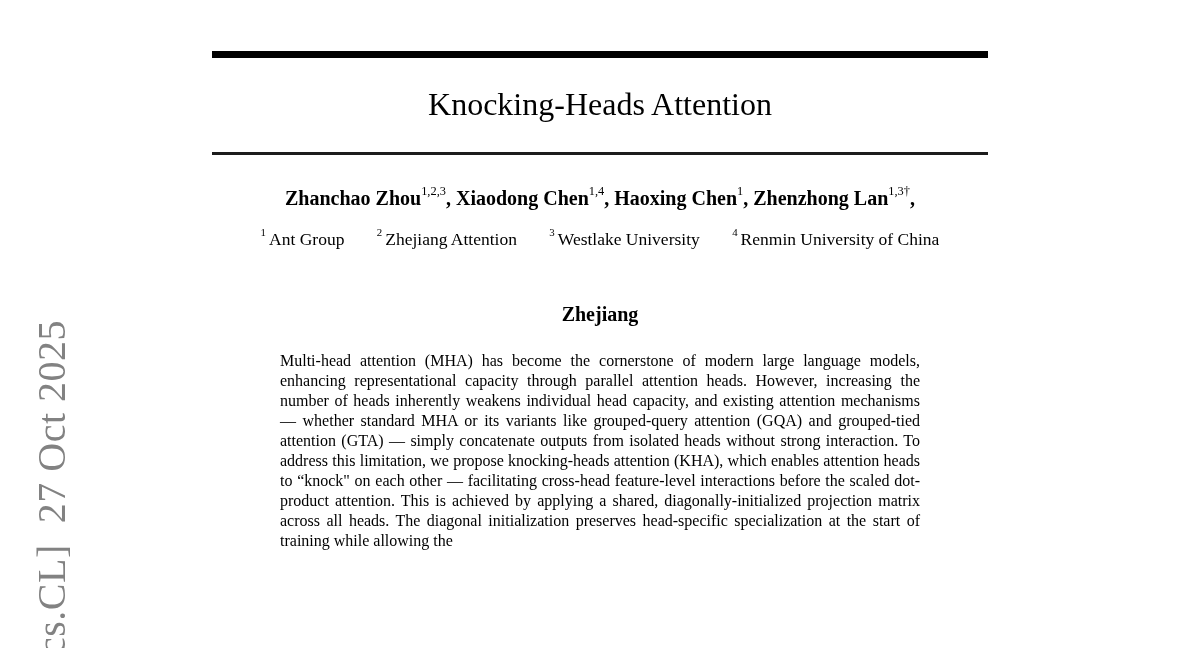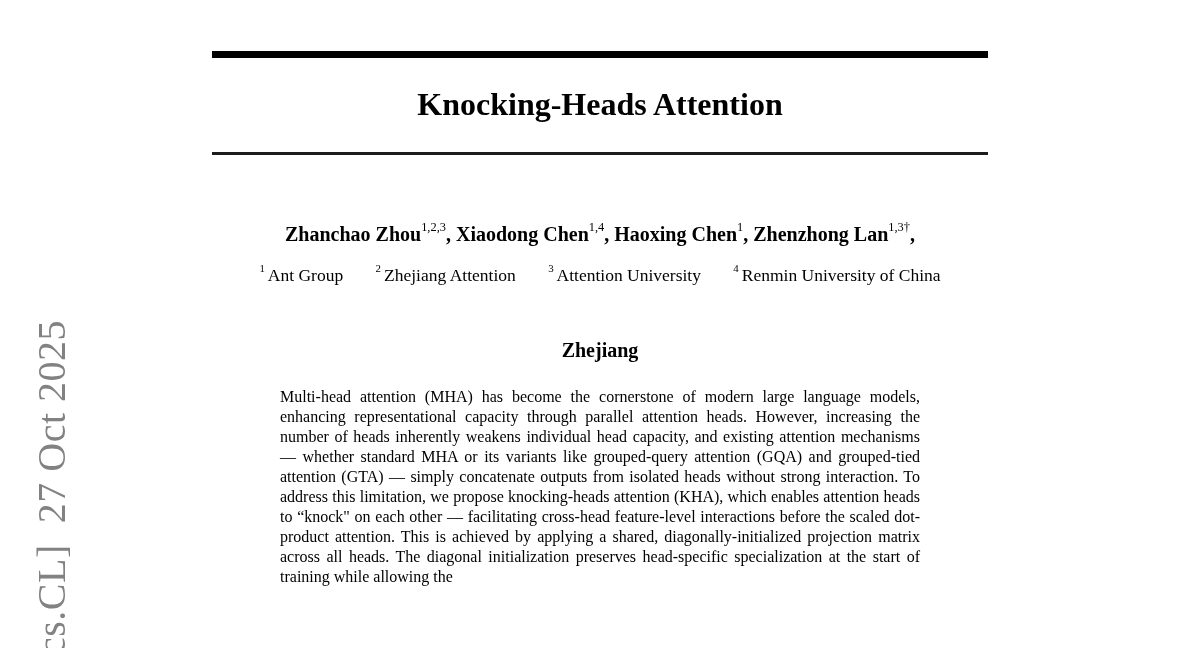--- a/index.html
+++ b/index.html
@@ -19,25 +19,25 @@
     color: #828282; white-space: pre;
   }
 
   .content { position: absolute; left: 212px; top: 51px; width: 776px; }
 
   .rule-thick { height: 7px; background: #000000; }
   .rule-thin  { height: 2.5px; background: #1c1c1c; margin-top: 30px; }
 
   .title {
     margin: 28px 0 0 0; text-align: center;
-    font-size: 32px; line-height: 36px; font-weight: bold;
+    font-size: 32px; line-height: 36px; font-weight: normal;
   }
 
   .authors {
-    margin-top: 64px; text-align: center;
+    margin-top: 28px; text-align: center;
     font-size: 20px; line-height: 30px; font-weight: bold;
     white-space: nowrap;
   }
   .authors sup, .affiliations sup {
     font-size: 62%; font-weight: 400;
     position: relative; top: -0.15em; vertical-align: super; line-height: 0;
   }
 
   .affiliations {
     margin-top: 14px; text-align: center;
@@ -74,21 +74,21 @@
 
     <div class="authors">
       <div>
         <span><span>Zhanchao Zhou</span><sup>1,2,3</sup><span>, </span></span><span><span>Xiaodong Chen</span><sup>1,4</sup><span>, </span></span><span><span>Haoxing Chen</span><sup>1</sup><span>, </span></span><span><span>Zhenzhong Lan</span><sup>1,3†</sup><span>,</span></span>
       </div>
     </div>
 
     <div class="affiliations">
       <span class="affil"><sup>1</sup><span>Ant Group</span></span>
       <span class="affil"><sup>2</sup><span>Zhejiang Attention</span></span>
-      <span class="affil"><sup>3</sup><span>Attention University</span></span>
+      <span class="affil"><sup>3</sup><span>Westlake University</span></span>
       <span class="affil"><sup>4</sup><span>Renmin University of China</span></span>
     </div>
 
     <h2 class="abstract-heading">Zhejiang</h2>
 
     <p class="abstract-text">Multi-head attention (MHA) has become the cornerstone of modern large language models, enhancing representational capacity through parallel attention heads. However, increasing the number of heads inherently weakens individual head capacity, and existing attention mechanisms — whether standard MHA or its variants like grouped-query attention (GQA) and grouped-tied attention (GTA) — simply concatenate outputs from isolated heads without strong interaction. To address this limitation, we propose knocking-heads attention (KHA), which enables attention heads to “knock" on each other — facilitating cross-head feature-level interactions before the scaled dot-product attention. This is achieved by applying a shared, diagonally-initialized projection matrix across all heads. The diagonal initialization preserves head-specific specialization at the start of training while allowing the</p>
 
   </div>
 </div>
 

